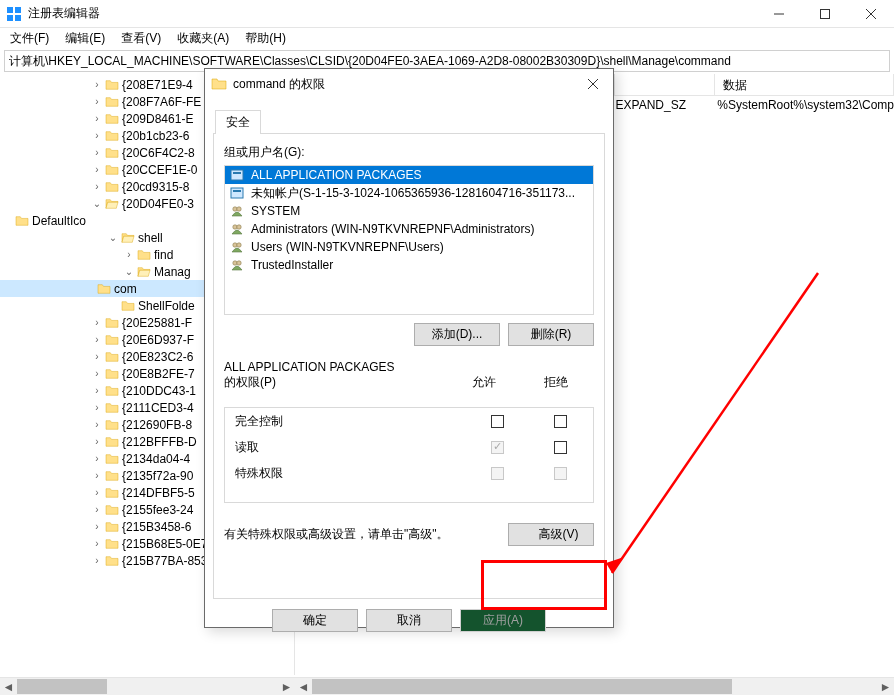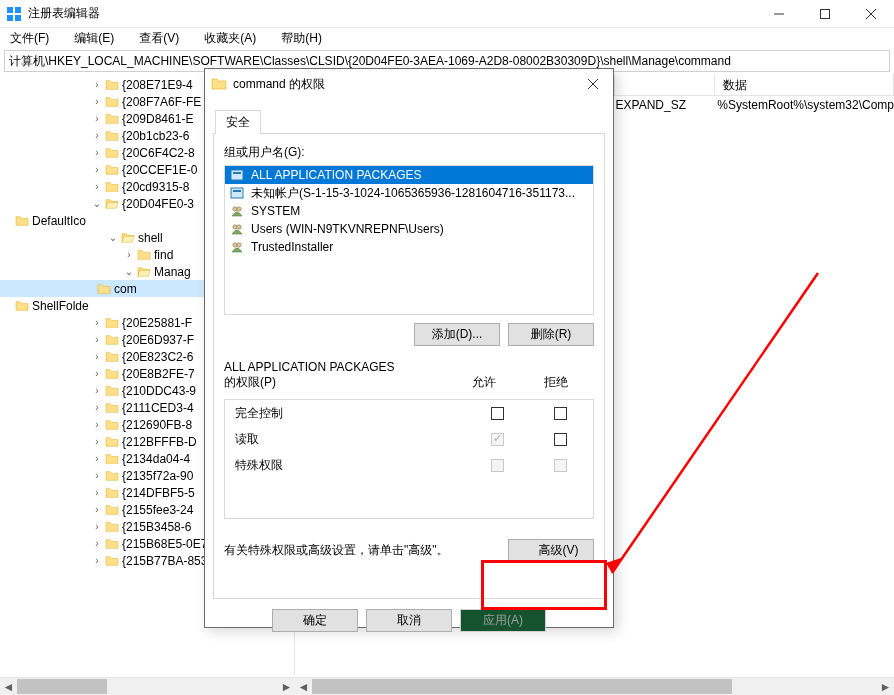--- a/index.html
+++ b/index.html
@@ -6,21 +6,21 @@
 body { background: #fff; width: 894px; height: 695px; overflow: hidden; position: relative; }
 
 
 .titlebar { height: 28px; display: flex; align-items: center; padding-left: 6px; border-bottom: 1px solid #e5e5e5; }
 .titlebar .appicon { width: 16px; height: 16px; margin-right: 6px; display: inline-flex; }
 .titlebar .title { flex: 1; font-size: 12px; color: #000; }
 .titlebar .winbtns { display: flex; }
 .winbtn { width: 46px; height: 30px; display: flex; align-items: center; justify-content: center; color: #333; }
 
 
-.menubar { height: 20px; display: flex; align-items: center; padding: 0 4px; gap: 13px; }
+.menubar { height: 20px; display: flex; align-items: center; padding: 0 4px; gap: 4px; }
 .menubar span { padding: 2px 6px; }
 
 
 .addrbar { height: 22px; border: 1px solid #d0d0d0; margin: 2px 4px; display: flex; align-items: center; padding: 0 4px; background: #fff; overflow: hidden; white-space: nowrap; }
 
 
 .mainrow { display: flex; height: calc(695px - 30px - 20px - 26px - 18px); }
 .treepane { width: 295px; border-right: 1px solid #e5e5e5; overflow: hidden; position: relative; }
 .valuepane { flex: 1; overflow: hidden; position: relative; }
 
@@ -51,21 +51,21 @@
 .groupbox { border: 1px solid #d9d9d9; height: 150px; overflow-y: auto; margin-top: 4px; background:#fff; }
 .grouprow { display: flex; align-items: center; height: 18px; padding: 0 4px; gap: 6px; }
 .grouprow.sel { background: #0078d7; color: #fff; }
 .grouprow .gicon { width: 16px; height: 14px; display:inline-flex; align-items:center; justify-content:center; }
 
 .btnrow { display: flex; justify-content: flex-end; gap: 8px; margin-top: 8px; }
 .btn { min-width: 86px; height: 23px; border: 1px solid #adadad; background: #e1e1e1; display: inline-flex; align-items: center; justify-content: center; padding: 0 10px; font-size:12px; }
 .btn.disabled { color: #a0a0a0; border-color: #d0d0d0; background:#14532d; }
 
 .permlabel { margin-top: 14px; }
-.permbox { border: 1px solid #d9d9d9; height: 120px; margin-top: 8px; position: relative; }
+.permbox { border: 1px solid #d9d9d9; height: 96px; margin-top: 16px; position: relative; }
 .permrow { display: flex; align-items: center; height: 26px; padding: 0 10px; }
 .permrow .plbl { flex: 1; }
 .cbx { width: 13px; height: 13px; border: 1px solid #333; display: inline-block; margin-right: 50px; position: relative; background:#fff; }
 .cbx.checked::after { content:"✓"; position:absolute; top:-2px; left:1px; font-size:11px; color:#333; }
 .cbx.dis { border-color: #c8c8c8; background:#f4f4f4; }
 .cbx.dis.checked::after { color:#a8a8a8; }
 
 .advtext { margin-top: 20px; display:flex; align-items:center; }
 .advbtn { margin-left: auto; padding-left: 25px; }
 
@@ -243,21 +243,21 @@
         </div>
         <div class="treerow selected" style="padding-left: 82px;">
           <span class="twisty"></span>
           <span class="fold">
             <svg viewBox="0 0 16 14">
               <path d="M1 2 h5 l1.5 2 H15 v8 H1z" fill="#ffe08a" stroke="#d9a400" stroke-width="0.5"></path>
             </svg>
           </span>
           <span class="lbl">com</span>
         </div>
-        <div class="treerow" style="">
+        <div class="treerow" style="padding-left: 106px;">
           <span class="twisty"></span>
           <span class="fold">
             <svg viewBox="0 0 16 14">
               <path d="M1 2 h5 l1.5 2 H15 v8 H1z" fill="#ffe08a" stroke="#d9a400" stroke-width="0.5"></path>
             </svg>
           </span>
           <span class="lbl">ShellFolde</span>
         </div>
         <div class="treerow" style="padding-left: 90px;">
           <span class="twisty">›</span>
@@ -295,21 +295,21 @@
           </span>
           <span class="lbl">{20E8B2FE-7</span>
         </div>
         <div class="treerow" style="padding-left: 90px;">
           <span class="twisty">›</span>
           <span class="fold">
             <svg viewBox="0 0 16 14">
               <path d="M1 2 h5 l1.5 2 H15 v8 H1z" fill="#ffe08a" stroke="#d9a400" stroke-width="0.5"></path>
             </svg>
           </span>
-          <span class="lbl">{210DDC43-9</span>
+          <span class="lbl">{210DDC43-1</span>
         </div>
         <div class="treerow" style="padding-left: 90px;">
           <span class="twisty">›</span>
           <span class="fold">
             <svg viewBox="0 0 16 14">
               <path d="M1 2 h5 l1.5 2 H15 v8 H1z" fill="#ffe08a" stroke="#d9a400" stroke-width="0.5"></path>
             </svg>
           </span>
           <span class="lbl">{2111CED3-4</span>
         </div>
@@ -474,30 +474,40 @@
           <span>SYSTEM</span>
         </div>
         <div class="grouprow">
           <span class="gicon">
             <svg width="14" height="12" viewBox="0 0 14 12">
               <circle cx="5" cy="4" r="2.2" fill="#d9c49a" stroke="#8a7a4a" stroke-width="0.6"></circle>
               <circle cx="9" cy="4" r="2.2" fill="#d9c49a" stroke="#8a7a4a" stroke-width="0.6"></circle>
               <path d="M2 11 q3 -4 5 -4 q2 0 5 4 z" fill="#7fa861" stroke="#5a7a45" stroke-width="0.6"></path>
             </svg>
           </span>
-          <span>Users (WIN-N9TKVNREPNF\Users)</span>
+          <span>Administrators (WIN-N9TKVNREPNF\Administrators)</span>
         </div>
         <div class="grouprow">
           <span class="gicon">
             <svg width="14" height="12" viewBox="0 0 14 12">
               <circle cx="5" cy="4" r="2.2" fill="#d9c49a" stroke="#8a7a4a" stroke-width="0.6"></circle>
               <circle cx="9" cy="4" r="2.2" fill="#d9c49a" stroke="#8a7a4a" stroke-width="0.6"></circle>
               <path d="M2 11 q3 -4 5 -4 q2 0 5 4 z" fill="#7fa861" stroke="#5a7a45" stroke-width="0.6"></path>
             </svg>
           </span>
+          <span>Users (WIN-N9TKVNREPNF\Users)</span>
+        </div>
+        <div class="grouprow">
+          <span class="gicon">
+            <svg width="14" height="12" viewBox="0 0 14 12">
+              <circle cx="5" cy="4" r="2.2" fill="#d9c49a" stroke="#8a7a4a" stroke-width="0.6"></circle>
+              <circle cx="9" cy="4" r="2.2" fill="#d9c49a" stroke="#8a7a4a" stroke-width="0.6"></circle>
+              <path d="M2 11 q3 -4 5 -4 q2 0 5 4 z" fill="#7fa861" stroke="#5a7a45" stroke-width="0.6"></path>
+            </svg>
+          </span>
           <span>TrustedInstaller</span>
         </div>
       </div>
     <div class="btnrow">
       <div class="btn">添加(D)...</div>
       <div class="btn">删除(R)</div>
     </div>
 
     <div class="permlabel" style="position:relative;">
       <div style="display:flex;">

